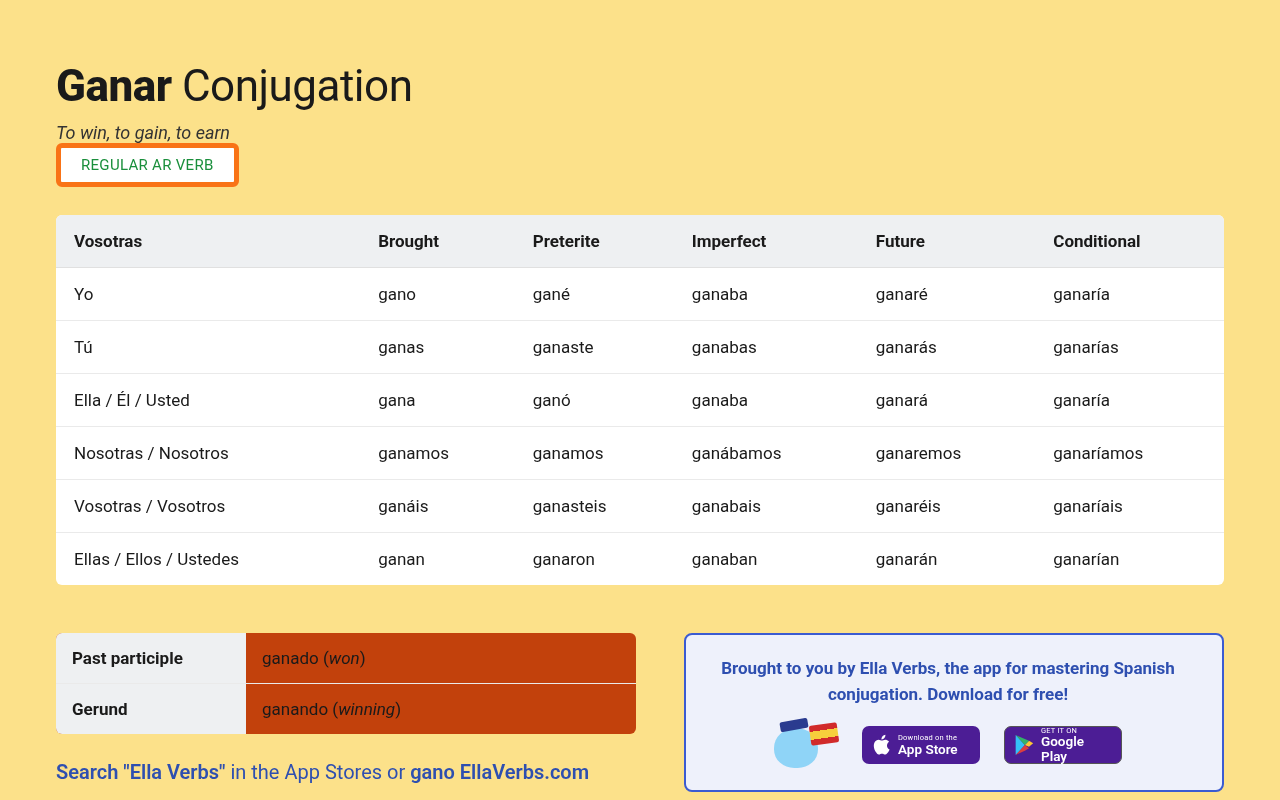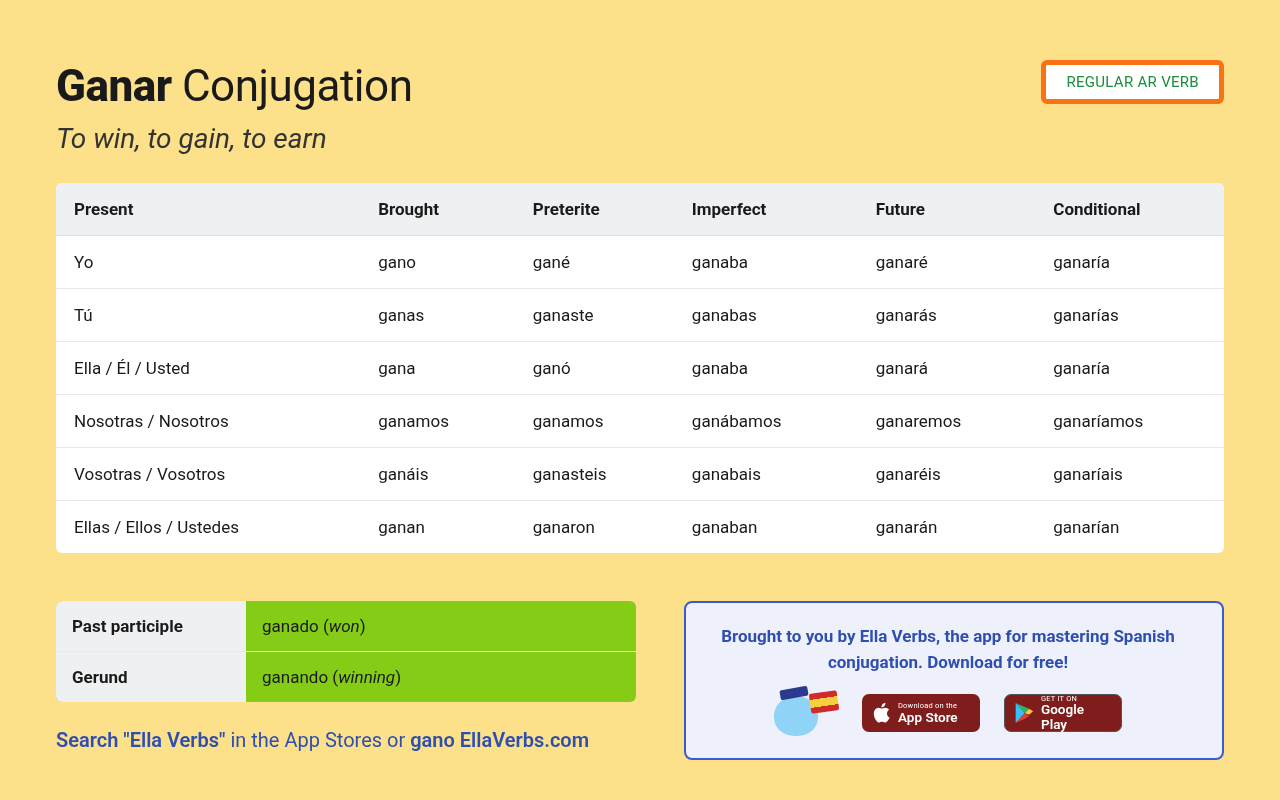--- a/index.html
+++ b/index.html
@@ -7,33 +7,34 @@
   body {
     background: #fce18a;
     font-family: -apple-system, BlinkMacSystemFont, "Segoe UI", Roboto, Helvetica, Arial, sans-serif;
     padding: 60px 56px 40px 56px;
     color: #1a1a1a;
   }
   .header-row {
     display: flex;
     justify-content: space-between;
     align-items: flex-start;
+    flex-direction: column;
   }
   .title-block h1 {
     font-size: 44px;
     font-weight: 400;
     color: #1a1a1a;
     letter-spacing: -0.5px;
   }
   .title-block h1 .verb {
     font-weight: 800;
   }
   .subtitle {
     font-style: italic;
-    font-size: 28px;
+    font-size: 18px;
     color: #333;
     margin-top: 10px;
   }
   .badge {
     background: #fff;
     border: 5px solid #f97316;
     color: #1a8f3c;
     font-weight: 400;
     font-size: 15px;
     padding: 8px 20px;
@@ -64,21 +65,21 @@
   .bottom-row {
     display: flex;
     gap: 48px;
     margin-top: 48px;
     align-items: flex-start;
   }
   .participle-col { flex: 0 0 580px; }
   .participle-table {
     width: 100%;
     border-collapse: collapse;
-    background: #84cc16;
+    background: #c2410c;
     border-radius: 6px;
     overflow: hidden;
     font-size: 17px;
   }
   .participle-table th {
     background: #eef0f2;
     text-align: left;
     font-weight: 700;
     padding: 15px 16px;
     width: 190px;
@@ -135,21 +136,21 @@
     border-radius: 2px;
   }
   .mascot .flag {
     position: absolute; right: 0; top: 2px;
     width: 28px; height: 20px;
     background: linear-gradient(to bottom, #d12a2a 0 30%, #f7cf3c 30% 70%, #d12a2a 70% 100%);
     border-radius: 2px;
     transform: rotate(-8deg);
   }
   .store-badge {
-    background: #7f1d1d;
+    background: #4c1d95;
     color: #fff;
     border-radius: 7px;
     width: 118px;
     height: 38px;
     display: flex;
     align-items: center;
     padding: 0 9px;
     gap: 7px;
     text-align: left;
   }
@@ -172,21 +173,21 @@
       <span>Conjugation</span>
     </h1>
     <div class="subtitle">To win, to gain, to earn</div>
   </div>
   <div class="badge">REGULAR AR VERB</div>
 </div>
 
 <table class="conj-table">
   <thead>
     <tr>
-      <th>Present</th>
+      <th>Vosotras</th>
       <th>Brought</th>
       <th>Preterite</th>
       <th>Imperfect</th>
       <th>Future</th>
       <th>Conditional</th>
     </tr>
   </thead>
   <tbody id="conj-body">
       <tr>
         <td>Yo</td>

